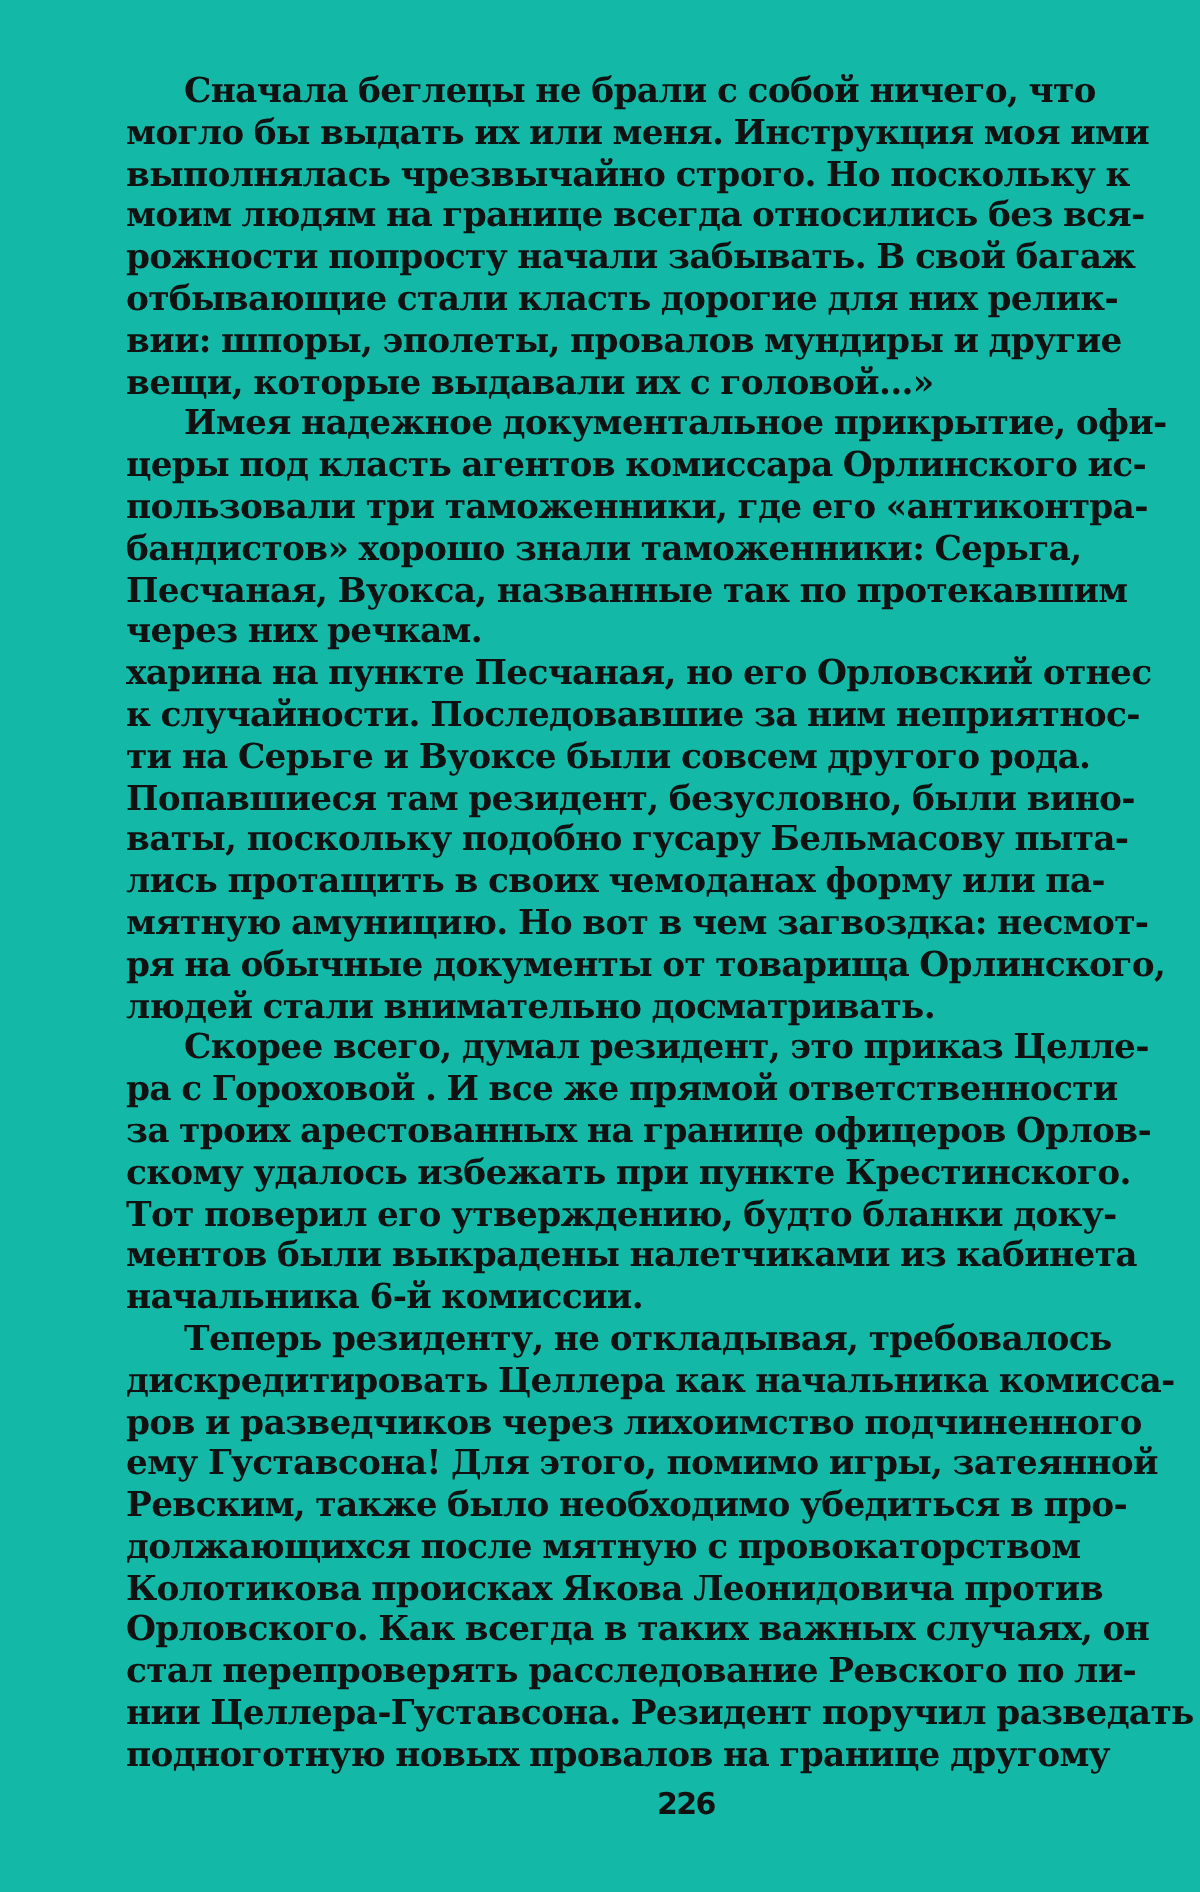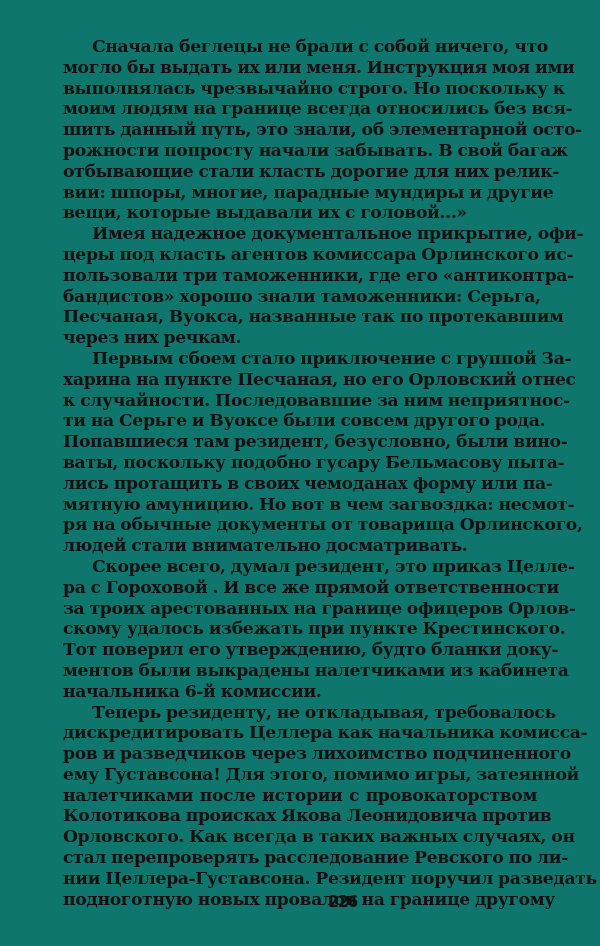--- a/index.html
+++ b/index.html
@@ -14,21 +14,21 @@
       overflow: hidden;
       font-family: "DejaVu Serif", "Liberation Serif", serif;
       color: #111111;
     }
     .page {
       position: absolute;
       left: 0;
       top: 0;
       width: 600px;
       height: 946px;
-      background: #0f766e;
+      background: #14b8a6;
     }
     .text-block {
       position: absolute;
       left: 63px;
       top: 36px;
       width: 474px;
     }
     .line {
       height: 20.8px;
       line-height: 20.8px;
@@ -64,38 +64,36 @@
 <body>
 
 <div class="page">
   <div class="text-block">
 
     <div>
       <div class="line indent">Сначала беглецы не брали с собой ничего, что</div>
       <div class="line">могло бы выдать их или меня. Инструкция моя ими</div>
       <div class="line">выполнялась чрезвычайно строго. Но поскольку к</div>
       <div class="line">моим людям на границе всегда относились без вся-</div>
-      <div class="line">шить данный путь, это знали, об элементарной осто-</div>
       <div class="line">рожности попросту начали забывать. В свой багаж</div>
       <div class="line">отбывающие стали класть дорогие для них релик-</div>
-      <div class="line">вии: шпоры, многие, парадные мундиры и другие</div>
+      <div class="line">вии: шпоры, эполеты, провалов мундиры и другие</div>
       <div class="line last">вещи, которые выдавали их с головой...»</div>
     </div>
 
     <div>
       <div class="line indent">Имея надежное документальное прикрытие, офи-</div>
       <div class="line">церы под класть агентов комиссара Орлинского ис-</div>
       <div class="line">пользовали три таможенники, где его «антиконтра-</div>
       <div class="line">бандистов» хорошо знали таможенники: Серьга,</div>
       <div class="line">Песчаная, Вуокса, названные так по протекавшим</div>
       <div class="line last">через них речкам.</div>
     </div>
 
     <div>
-      <div class="line indent">Первым сбоем стало приключение с группой За-</div>
       <div class="line">харина на пункте Песчаная, но его Орловский отнес</div>
       <div class="line">к случайности. Последовавшие за ним неприятнос-</div>
       <div class="line">ти на Серьге и Вуоксе были совсем другого рода.</div>
       <div class="line">Попавшиеся там резидент, безусловно, были вино-</div>
       <div class="line">ваты, поскольку подобно гусару Бельмасову пыта-</div>
       <div class="line">лись протащить в своих чемоданах форму или па-</div>
       <div class="line">мятную амуницию. Но вот в чем загвоздка: несмот-</div>
       <div class="line">ря на обычные документы от товарища Орлинского,</div>
       <div class="line last">людей стали внимательно досматривать.</div>
     </div>
@@ -108,21 +106,22 @@
       <div class="line">Тот поверил его утверждению, будто бланки доку-</div>
       <div class="line">ментов были выкрадены налетчиками из кабинета</div>
       <div class="line last">начальника 6-й комиссии.</div>
     </div>
 
     <div>
       <div class="line indent">Теперь резиденту, не откладывая, требовалось</div>
       <div class="line">дискредитировать Целлера как начальника комисса-</div>
       <div class="line">ров и разведчиков через лихоимство подчиненного</div>
       <div class="line">ему Густавсона! Для этого, помимо игры, затеянной</div>
-      <div class="line">налетчиками после истории с провокаторством</div>
+      <div class="line">Ревским, также было необходимо убедиться в про-</div>
+      <div class="line">должающихся после мятную с провокаторством</div>
       <div class="line">Колотикова происках Якова Леонидовича против</div>
       <div class="line">Орловского. Как всегда в таких важных случаях, он</div>
       <div class="line">стал перепроверять расследование Ревского по ли-</div>
       <div class="line">нии Целлера-Густавсона. Резидент поручил разведать</div>
       <div class="line">подноготную новых провалов на границе другому</div>
 
     </div>
 
   </div>
 

